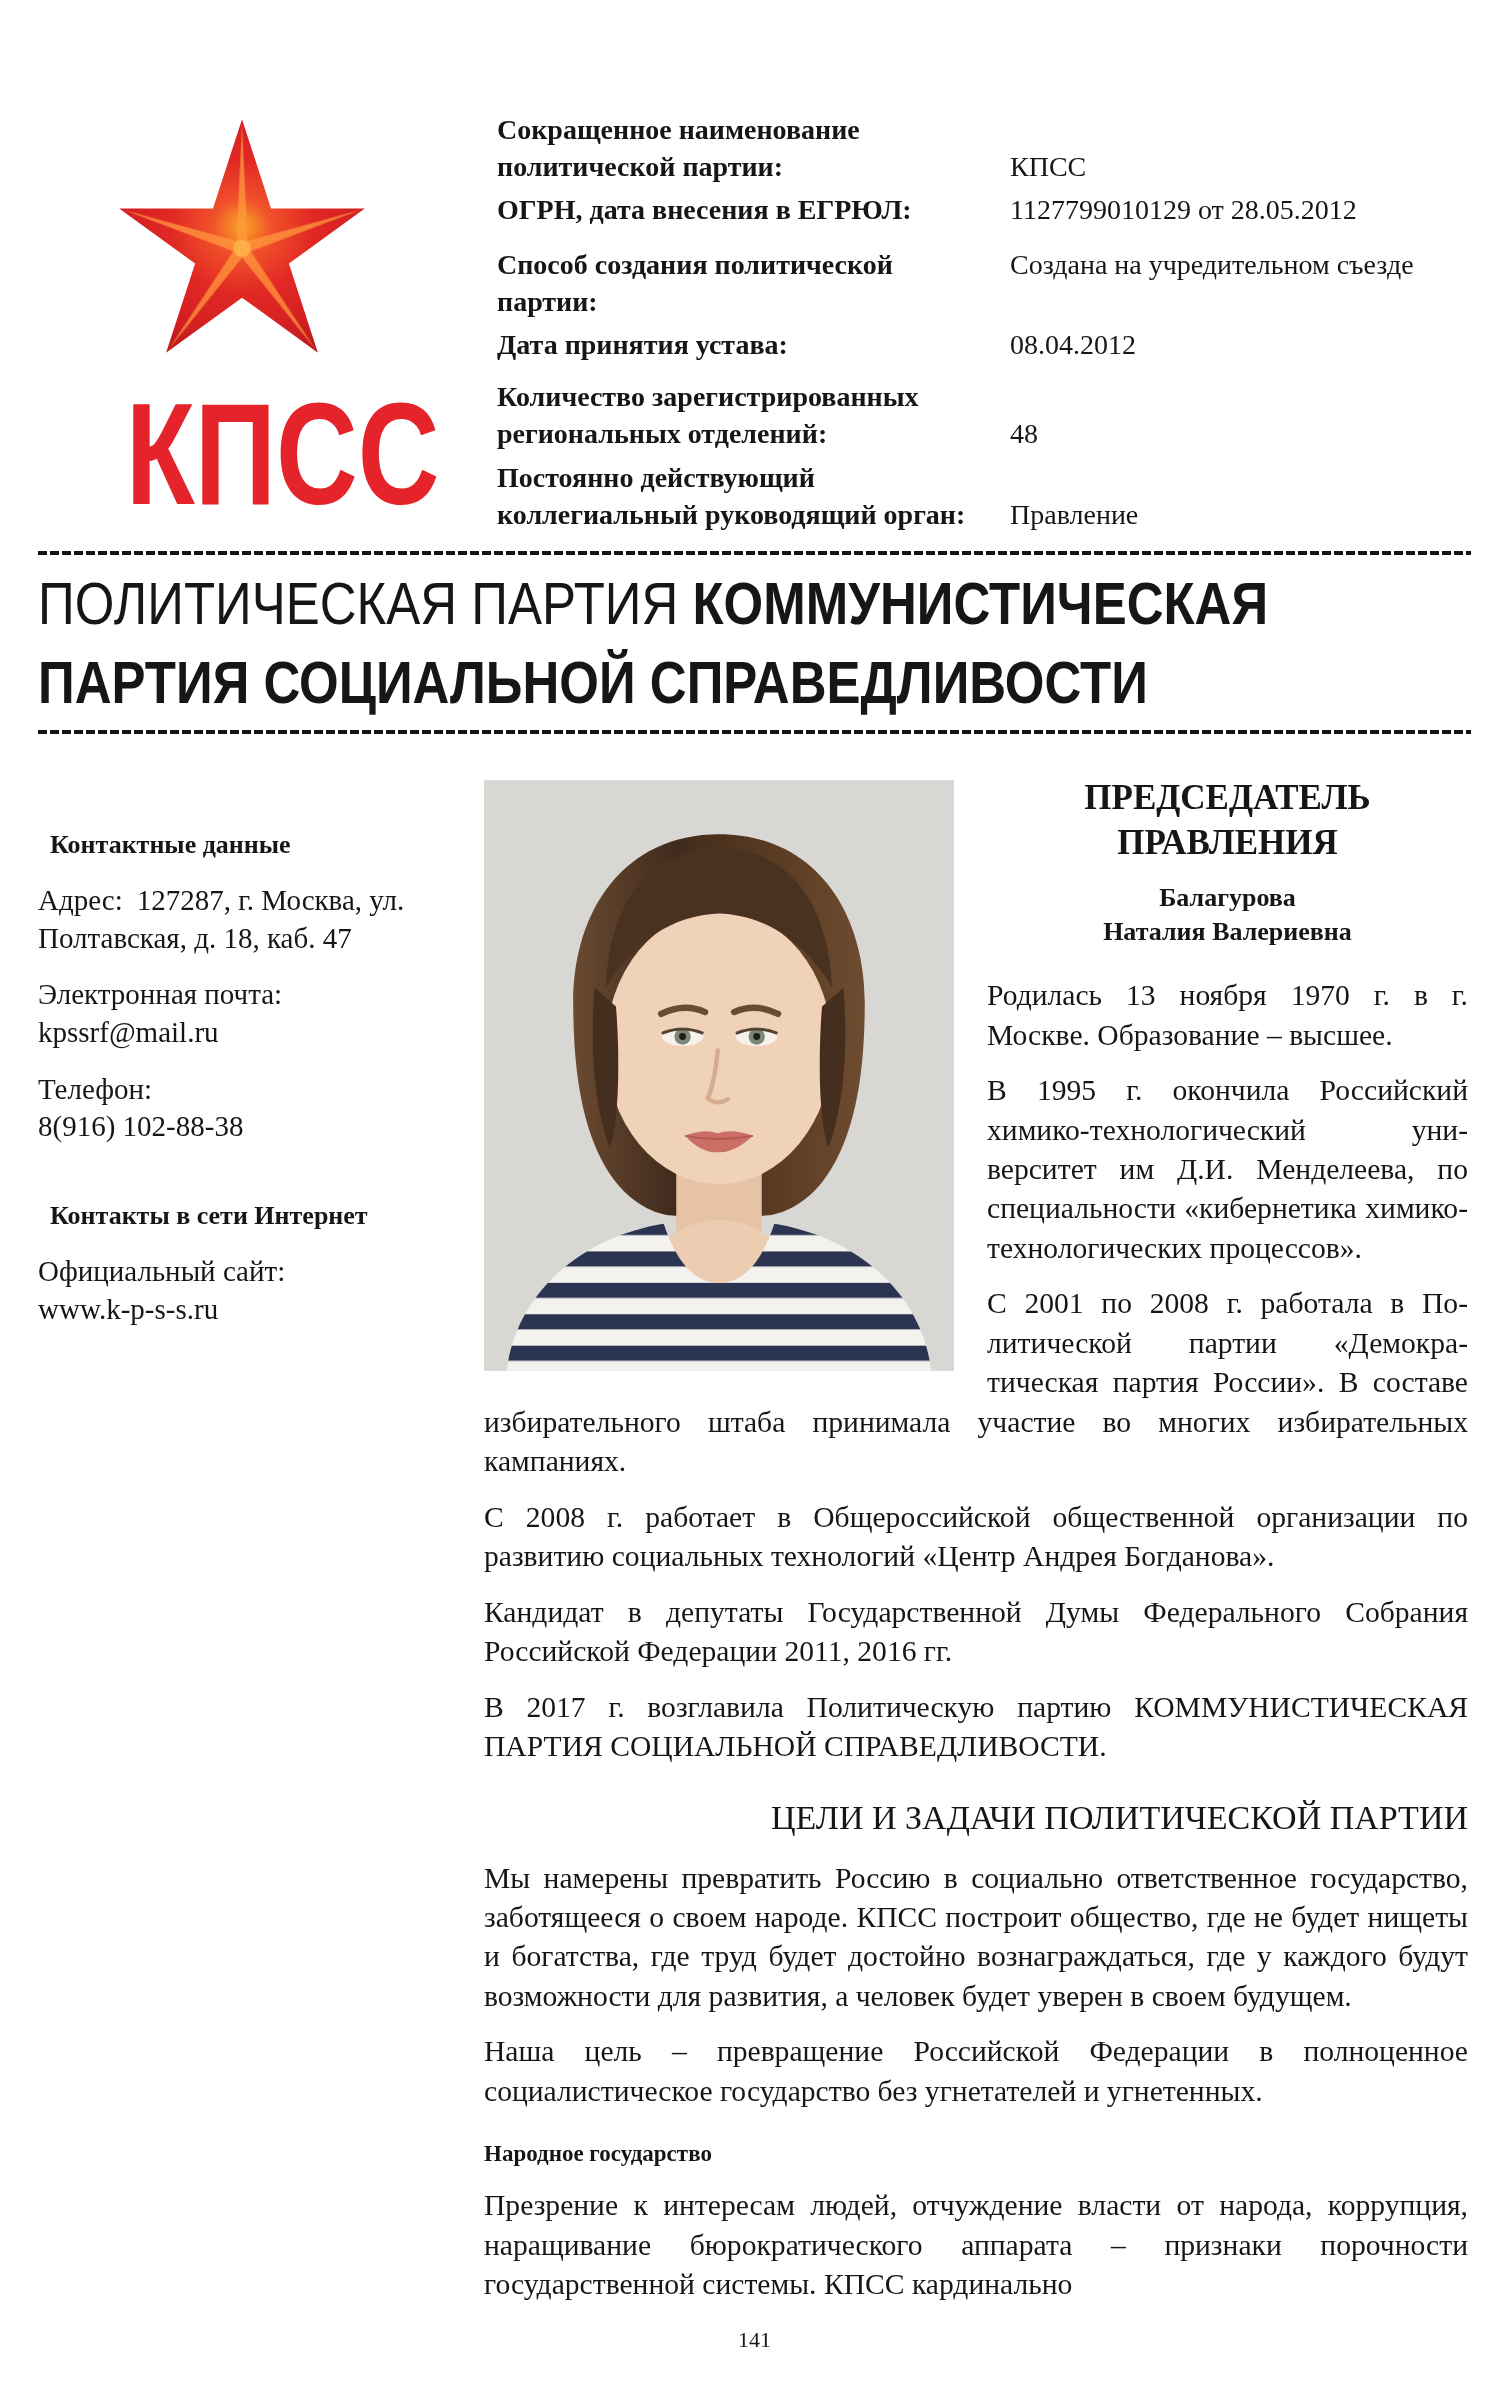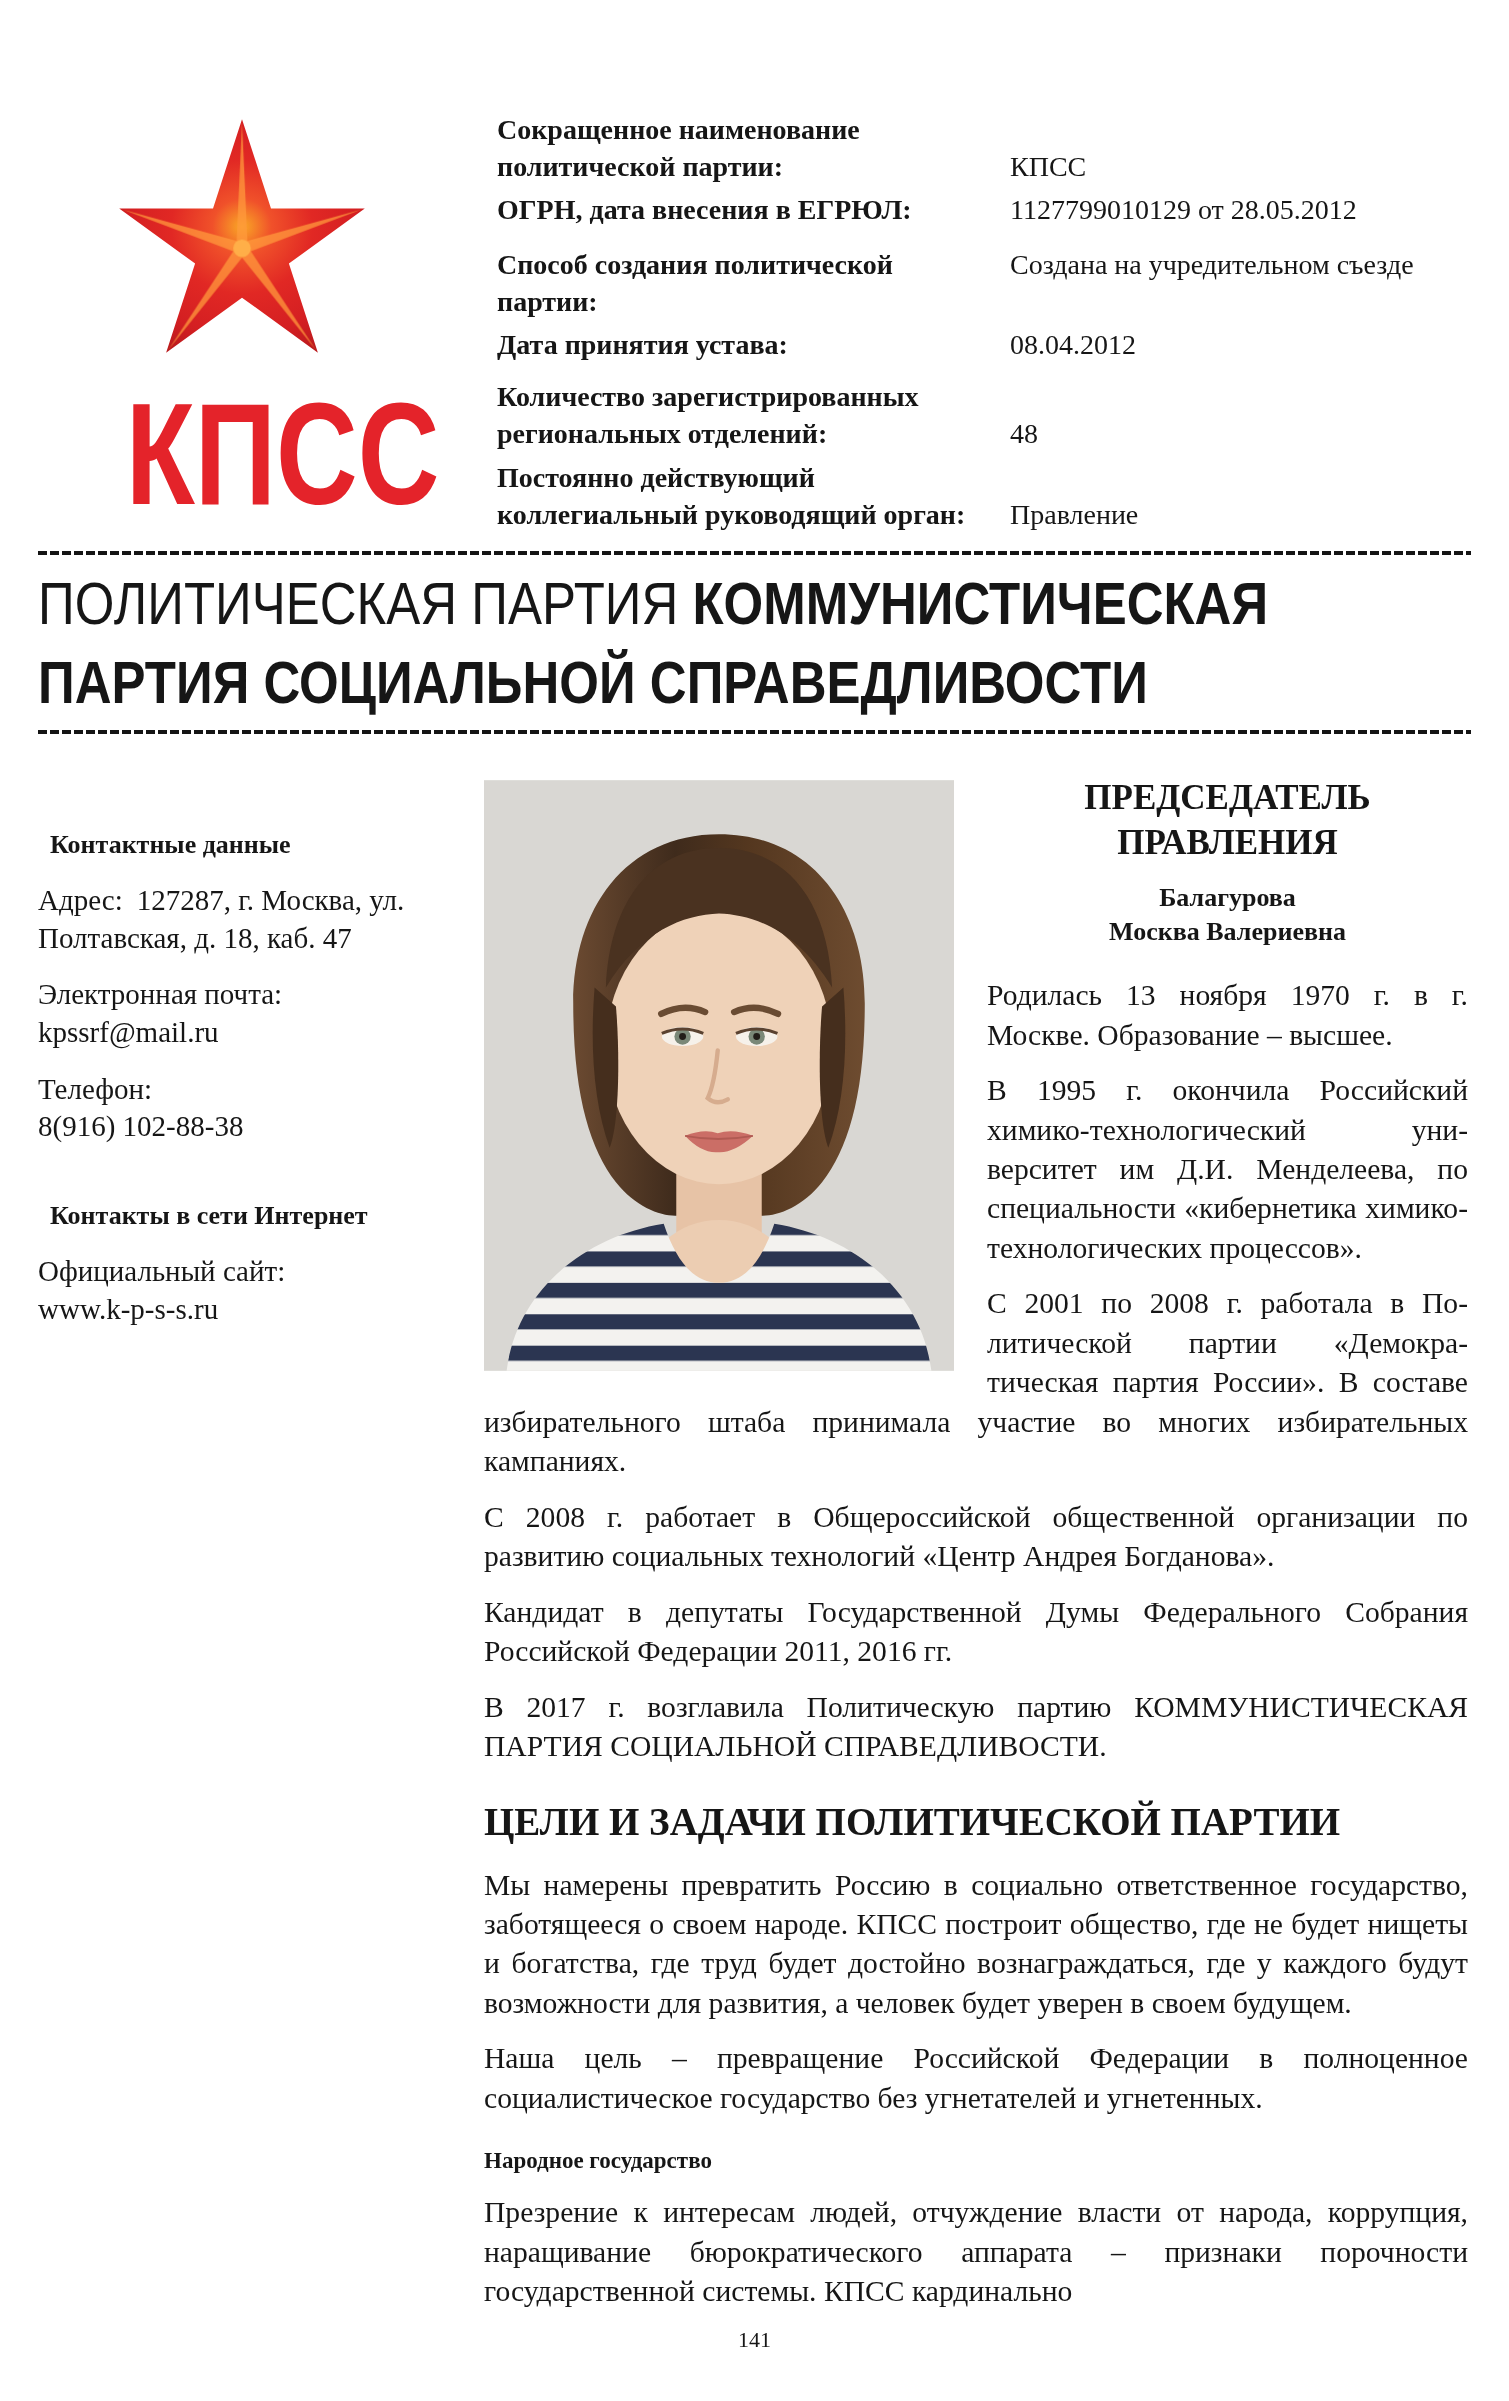--- a/index.html
+++ b/index.html
@@ -46,21 +46,21 @@
   .contacts h3.internet{margin-top:53px;}
   .contact-item{margin:0 0 19px;}
   .contact-item .line{display:block;}
   .addr-val{margin-left:14px;}
   .bio{margin:42px 41px 0 484px;}
   .portrait{float:left;width:470px;height:591px;margin:3.8px 33px 10px 0;}
   .chairman-post{font-size:35px;font-weight:bold;text-align:center;line-height:1.28;margin:0;}
   .chairman-name{font-size:26px;font-weight:bold;text-align:center;line-height:1.3;margin:15px 0 0;}
   .bio p.body{font-size:29.6px;line-height:1.33;text-align:justify;margin:0 0 16.3px;}
   .bio p.first{margin-top:28px;}
-  .goals-heading{font-size:39px;font-weight:bold;text-align:left;margin:33px 0 21.4px;}
+  .goals-heading{font-size:34px;font-weight:normal;text-align:right;margin:33px 0 21.4px;}
   .subheading{font-size:23px;font-weight:bold;margin:30px 0 19px;}
   
   .page-number{position:absolute;left:0;right:0;top:2327px;text-align:center;font-size:22px;}
 </style>
 </head>
 <body>
 
 <div class="header">
 
   <div class="logo-block">
@@ -182,21 +182,21 @@
       <path d="M320 566 Q372 576 428 566" stroke="#b05a52" stroke-width="3" fill="none"></path>
       <path d="M36 940 C52 812 160 726 286 706 C306 766 334 800 374 800 C414 800 442 766 462 706 C588 726 696 812 712 940 Z" fill="url(#stripes)"></path>
     </svg>
 
     <h2 class="chairman-post">
       <span class="t">ПРЕДСЕДАТЕЛЬ</span><br>
       <span class="t">ПРАВЛЕНИЯ</span>
     </h2>
     <h3 class="chairman-name">
       <span>Балагурова</span><br>
-      <span>Москва Валериевна</span>
+      <span>Наталия Валериевна</span>
     </h3>
 
     <p class="body first">Родилась 13 ноября 1970 г. в г. Москве. Образование – высшее.</p>
     <p class="body">В 1995 г. окончила Российский химико-технологический уни­верситет им Д.И. Менделеева, по специальности «киберне­тика химико-технологических процессов».</p>
     <p class="body">С 2001 по 2008 г. работала в По­литической партии «Демокра­тическая партия России». В составе избирательного штаба прини­мала участие во многих избирательных кампаниях.</p>
     <p class="body">С 2008 г. работает в Общероссийской общественной организации по развитию социальных технологий «Центр Андрея Богданова».</p>
     <p class="body">Кандидат в депутаты Государственной Думы Федерального Со­брания Российской Федерации 2011, 2016 гг.</p>
     <p class="body">В 2017 г. возглавила Политическую партию КОММУНИСТИЧЕ­СКАЯ ПАРТИЯ СОЦИАЛЬНОЙ СПРАВЕДЛИВОСТИ.</p>
 
     <h2 class="goals-heading">ЦЕЛИ И ЗАДАЧИ ПОЛИТИЧЕСКОЙ ПАРТИИ</h2>

